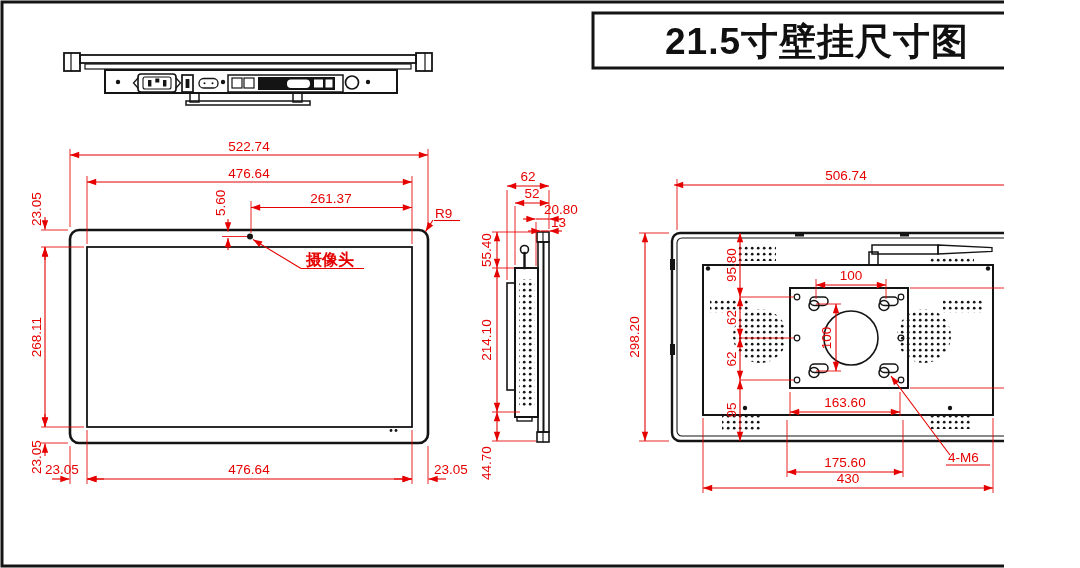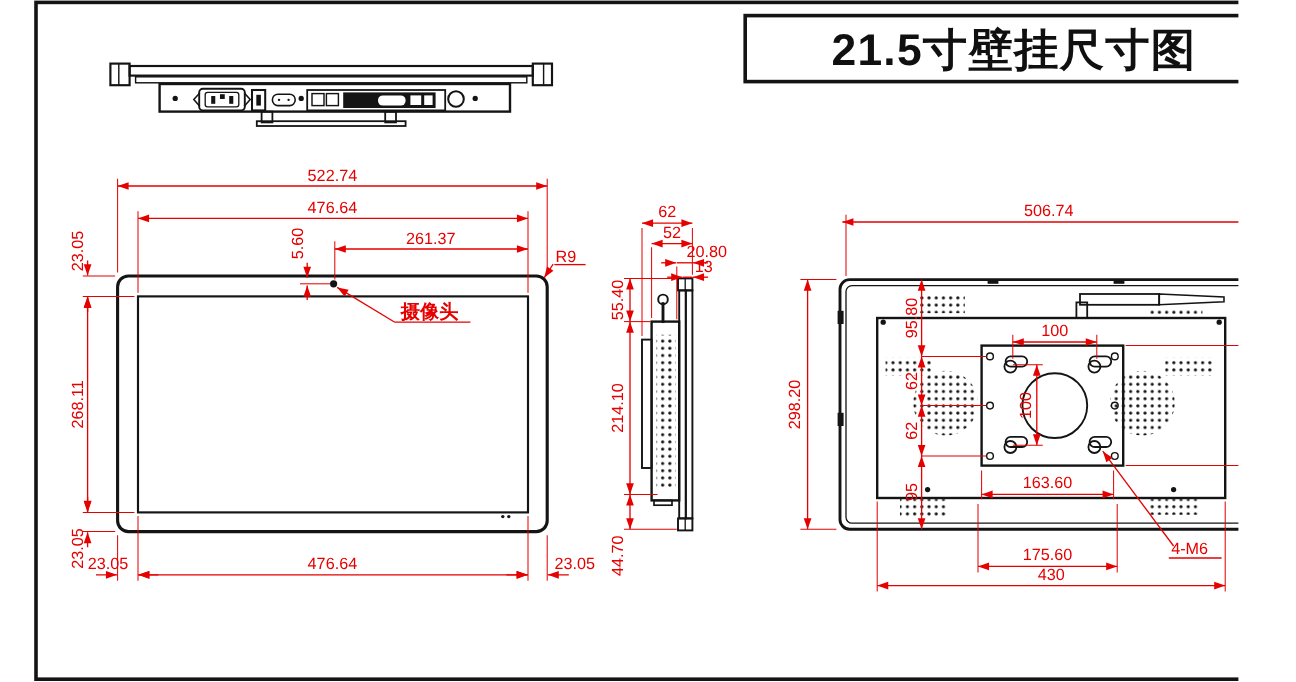--- a/index.html
+++ b/index.html
@@ -1,16 +1,16 @@
 <!DOCTYPE html>
 <html><head>
 <meta charset="utf-8">
 <style>
   html,body{margin:0;padding:0;background:#fff;}
-  .page{position:relative;width:1004px;height:568px;background:#ffffff;overflow:hidden;padding-left:28px;}
+  .page{position:relative;width:1004px;height:568px;background:#ffffff;overflow:hidden;}
   svg text{font-family:"Liberation Sans","DejaVu Sans",sans-serif;}
   .bk{stroke:#141414;fill:none;stroke-linecap:square;}
   .bf{fill:#141414;stroke:none;}
   .wf{fill:#ffffff;stroke:none;}
   .dl{stroke:#e60101;stroke-width:1.1;fill:none;}
   .xl{stroke:#e60101;stroke-width:0.85;fill:none;}
   .dt{fill:#e60101;font-size:13.5px;}
   .ct{fill:#e60101;font-size:16px;font-weight:700;}
   .tt{fill:#101010;font-size:37px;font-weight:700;letter-spacing:1px;}
 </style>

